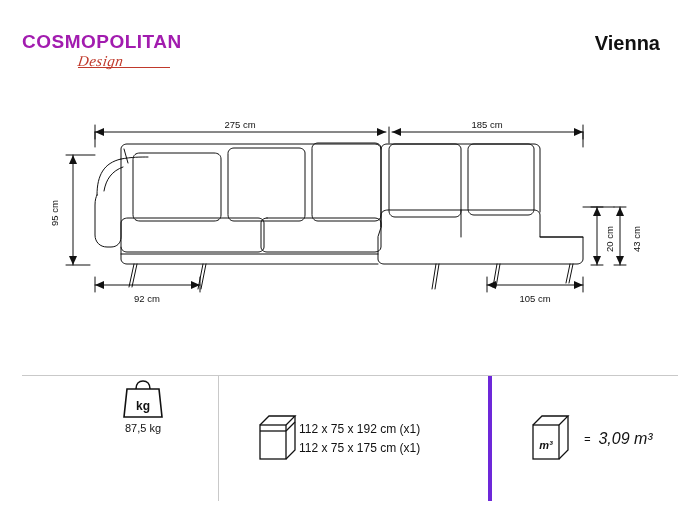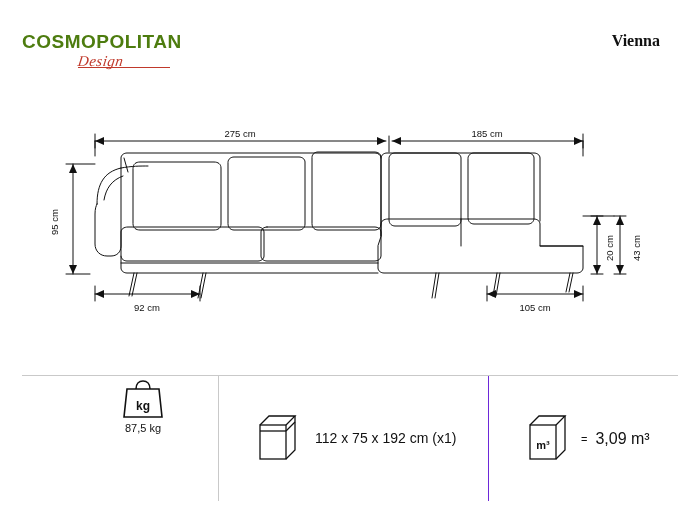--- a/index.html
+++ b/index.html
@@ -27,21 +27,21 @@
     position: absolute;
     left: 22px;
     top: 32px;
     width: 220px;
   }
   .brand-main {
     font-family: "Liberation Sans", sans-serif;
     font-size: 19px;
     font-weight: bold;
     letter-spacing: 0.5px;
-    color: #4d7c0f;
+    color: #a21caf;
     line-height: 1;
   }
   .brand-sub {
     margin-top: 2px;
     margin-left: 56px;
     font-family: "Liberation Serif", serif;
     font-style: italic;
     font-size: 15px;
     color: #c0392b;
     transform: skewX(-8deg);
@@ -51,31 +51,30 @@
     margin-left: 56px;
     margin-top: -3px;
     width: 92px;
     height: 1px;
     background: #c0392b;
   }
   .model-name {
     position: absolute;
     right: 40px;
     top: 32px;
-    font-size: 16px;
+    font-size: 20px;
     font-weight: bold;
     color: #111111;
-    font-family: Liberation Serif, serif;
   }
 
   
   .diagram {
     position: absolute;
     left: 0;
-    top: 96px;
+    top: 87px;
     width: 556px;
     height: 265px;
   }
   .diagram svg {
     display: block;
   }
   .dim-label {
     font-family: "Liberation Sans", sans-serif;
     font-size: 9.5px;
     fill: #111111;
@@ -113,30 +112,30 @@
     flex-direction: column;
   }
   .fcell.boxes {
     width: 270px;
     padding-left: 34px;
     border-left: 1px solid #c9c9c9;
   }
   .fcell.volume {
     width: 190px;
     padding-left: 34px;
-    border-left: 1px solid #6d28d9;
+    border-left: 4px solid #6d28d9;
+    font-style: italic;
   }
   .weight-text {
     margin-left: 0;
     font-size: 11px;
     color: #111111;
   }
   .pack-list {
-    margin-left: 16px;
-    font-size: 14px;
+    font-size: 12px;
     line-height: 1.55;
     color: #111111;
   }
   .vol-eq {
     margin-left: 12px;
     font-size: 11px;
     color: #111111;
   }
   .vol-val {
     margin-left: 8px;
@@ -280,20 +279,21 @@
             <rect x="7" y="14" width="26" height="34"></rect>
             <path d="M7,14 L16,5 L42,5 L33,14"></path>
             <path d="M42,5 L42,39 L33,48"></path>
             <line x1="7" y1="20" x2="33" y2="20"></line>
             <line x1="33" y1="20" x2="42" y2="11"></line>
           </g>
         </svg>
       </span>
       <div class="pack-list">
         <div>112 x 75 x 192 cm (x1)</div>
+        <div>112 x 75 x 175 cm (x1)</div>
       </div>
     </div>
 
     <div class="fcell volume">
       <span>
         <svg class="icon-svg" width="46" height="56" viewBox="0 0 46 56" xmlns="http://www.w3.org/2000/svg">
           <g fill="none" stroke="#111111" stroke-width="1.3">
             <rect x="7" y="14" width="26" height="34"></rect>
             <path d="M7,14 L16,5 L42,5 L33,14"></path>
             <path d="M42,5 L42,39 L33,48"></path>

